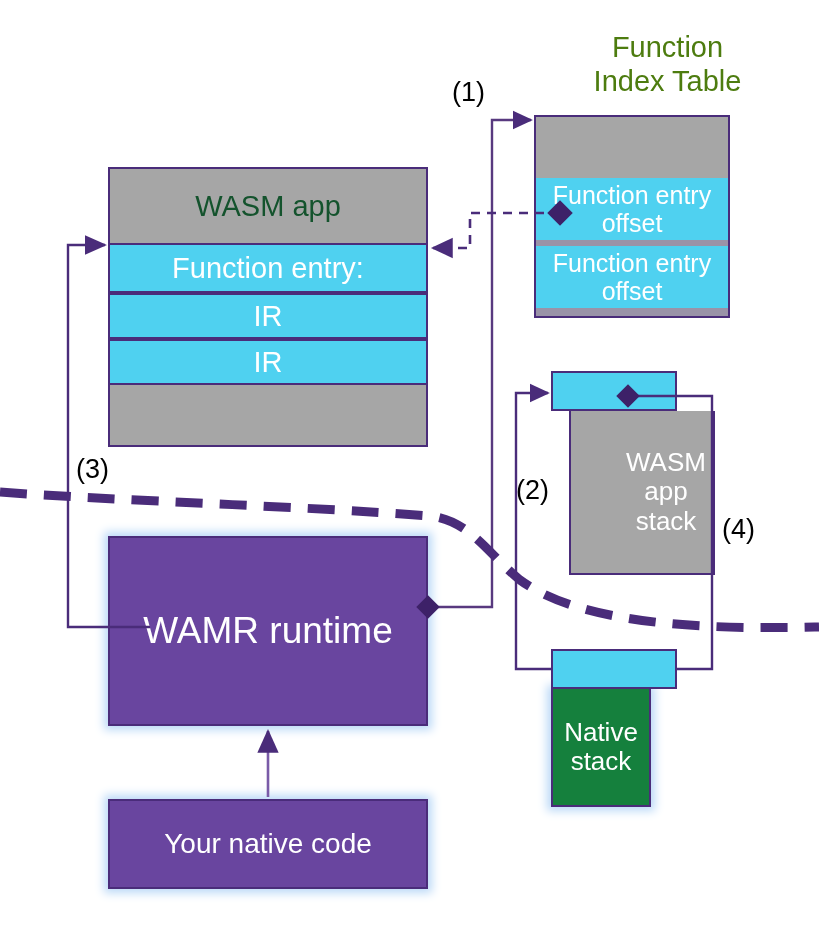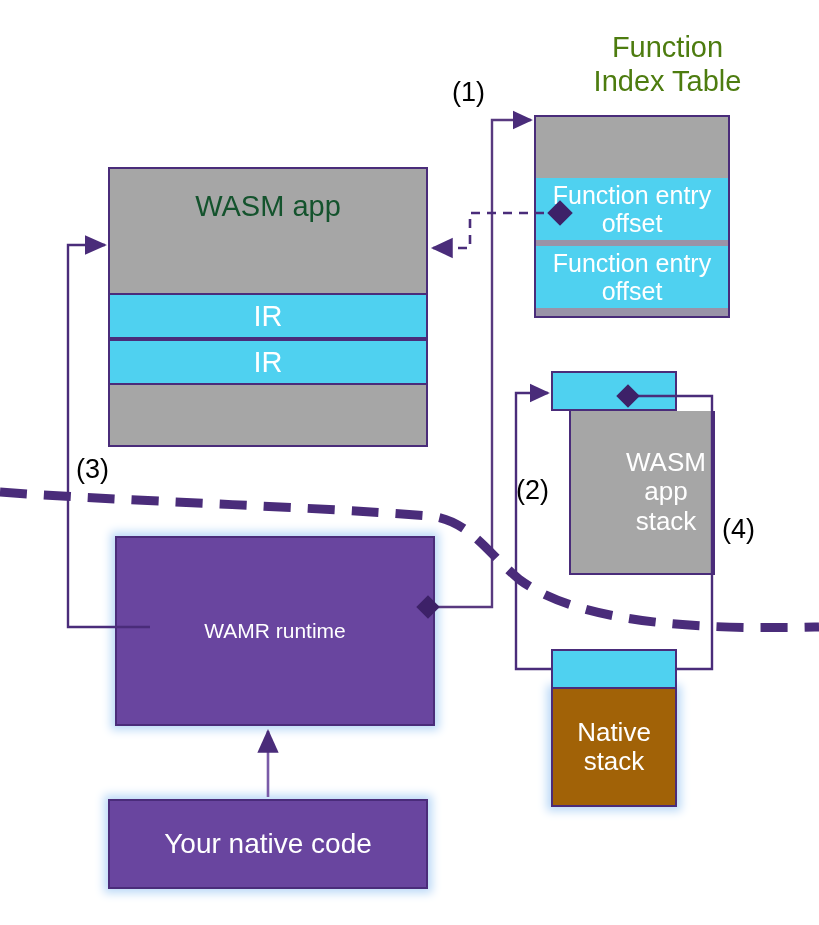--- a/index.html
+++ b/index.html
@@ -92,41 +92,44 @@
     <div class="band txt-white" style="left:0px; top:129px; right:0px; height:62px; background:#4FD1F0; font-size:25px; white-space:pre-line;">
       <span>Function entry offset</span>
     </div>
     <div class="band" style="left:0px; top:191px; right:0px; height:8px; background:#9A93A8;"></div>
   </div>
 
   <div class="box outline" style="left:108px; top:167px; width:320px; height:280px; background:#A6A6A6; display:block;">
     <div class="band txt-black" style="left:0px; top:0px; right:0px; height:74px; background:#A6A6A6; font-size:29px;">
       <span>WASM app</span>
     </div>
+    <div class="band txt-white outline" style="left:0px; top:74px; right:0px; height:50px; background:#4FD1F0; font-size:29px; border-left:none; border-right:none;">
+      <span>Function entry:</span>
+    </div>
     <div class="band txt-white outline" style="left:0px; top:124px; right:0px; height:46px; background:#4FD1F0; font-size:29px; border-left:none; border-right:none;">
       <span>IR</span>
     </div>
     <div class="band txt-white outline" style="left:0px; top:170px; right:0px; height:46px; background:#4FD1F0; font-size:29px; border-left:none; border-right:none;">
       <span>IR</span>
     </div>
     <div class="band" style="left:0px; top:216px; right:0px; bottom:0px; background:#A6A6A6;"></div>
   </div>
 
   <div class="box outline" style="left:551px; top:371px; width:126px; height:40px; background:#4FD1F0;"></div>
   <div class="box outline txt-white" style="left:569px; top:411px; width:146px; height:164px; background:#A6A6A6; font-size:26px; white-space:pre-line; border-top:none;padding-left:48px;">
     <span>WASM
 app stack</span>
   </div>
 
-  <div class="box outline glow txt-white" style="left:108px; top:536px; width:320px; height:190px; background:#69459F; font-size:21px;margin-left:7px;">
+  <div class="box outline glow txt-white" style="left:108px; top:536px; width:320px; height:190px; background:#69459F; font-size:37px;">
     <span>WAMR runtime</span>
   </div>
 
   <div class="box outline" style="left:551px; top:649px; width:126px; height:40px; background:#4FD1F0; z-index:3;"></div>
-  <div class="box outline glow txt-white" style="left:551px; top:689px; width:126px; height:118px; background:#a16207; font-size:26px; white-space:pre-line; border-top:none;">
+  <div class="box outline glow txt-white" style="left:551px; top:689px; width:100px; height:118px; background:#15803d; font-size:26px; white-space:pre-line; border-top:none;">
     <span>Native
 stack</span>
   </div>
 
   <div class="box outline glow txt-white" style="left:108px; top:799px; width:320px; height:90px; background:#69459F; font-size:28px;">
     <span>Your native code</span>
   </div>
 
   <svg class="svg-layer" viewBox="0 0 819 925" xmlns="http://www.w3.org/2000/svg">
     <defs>

